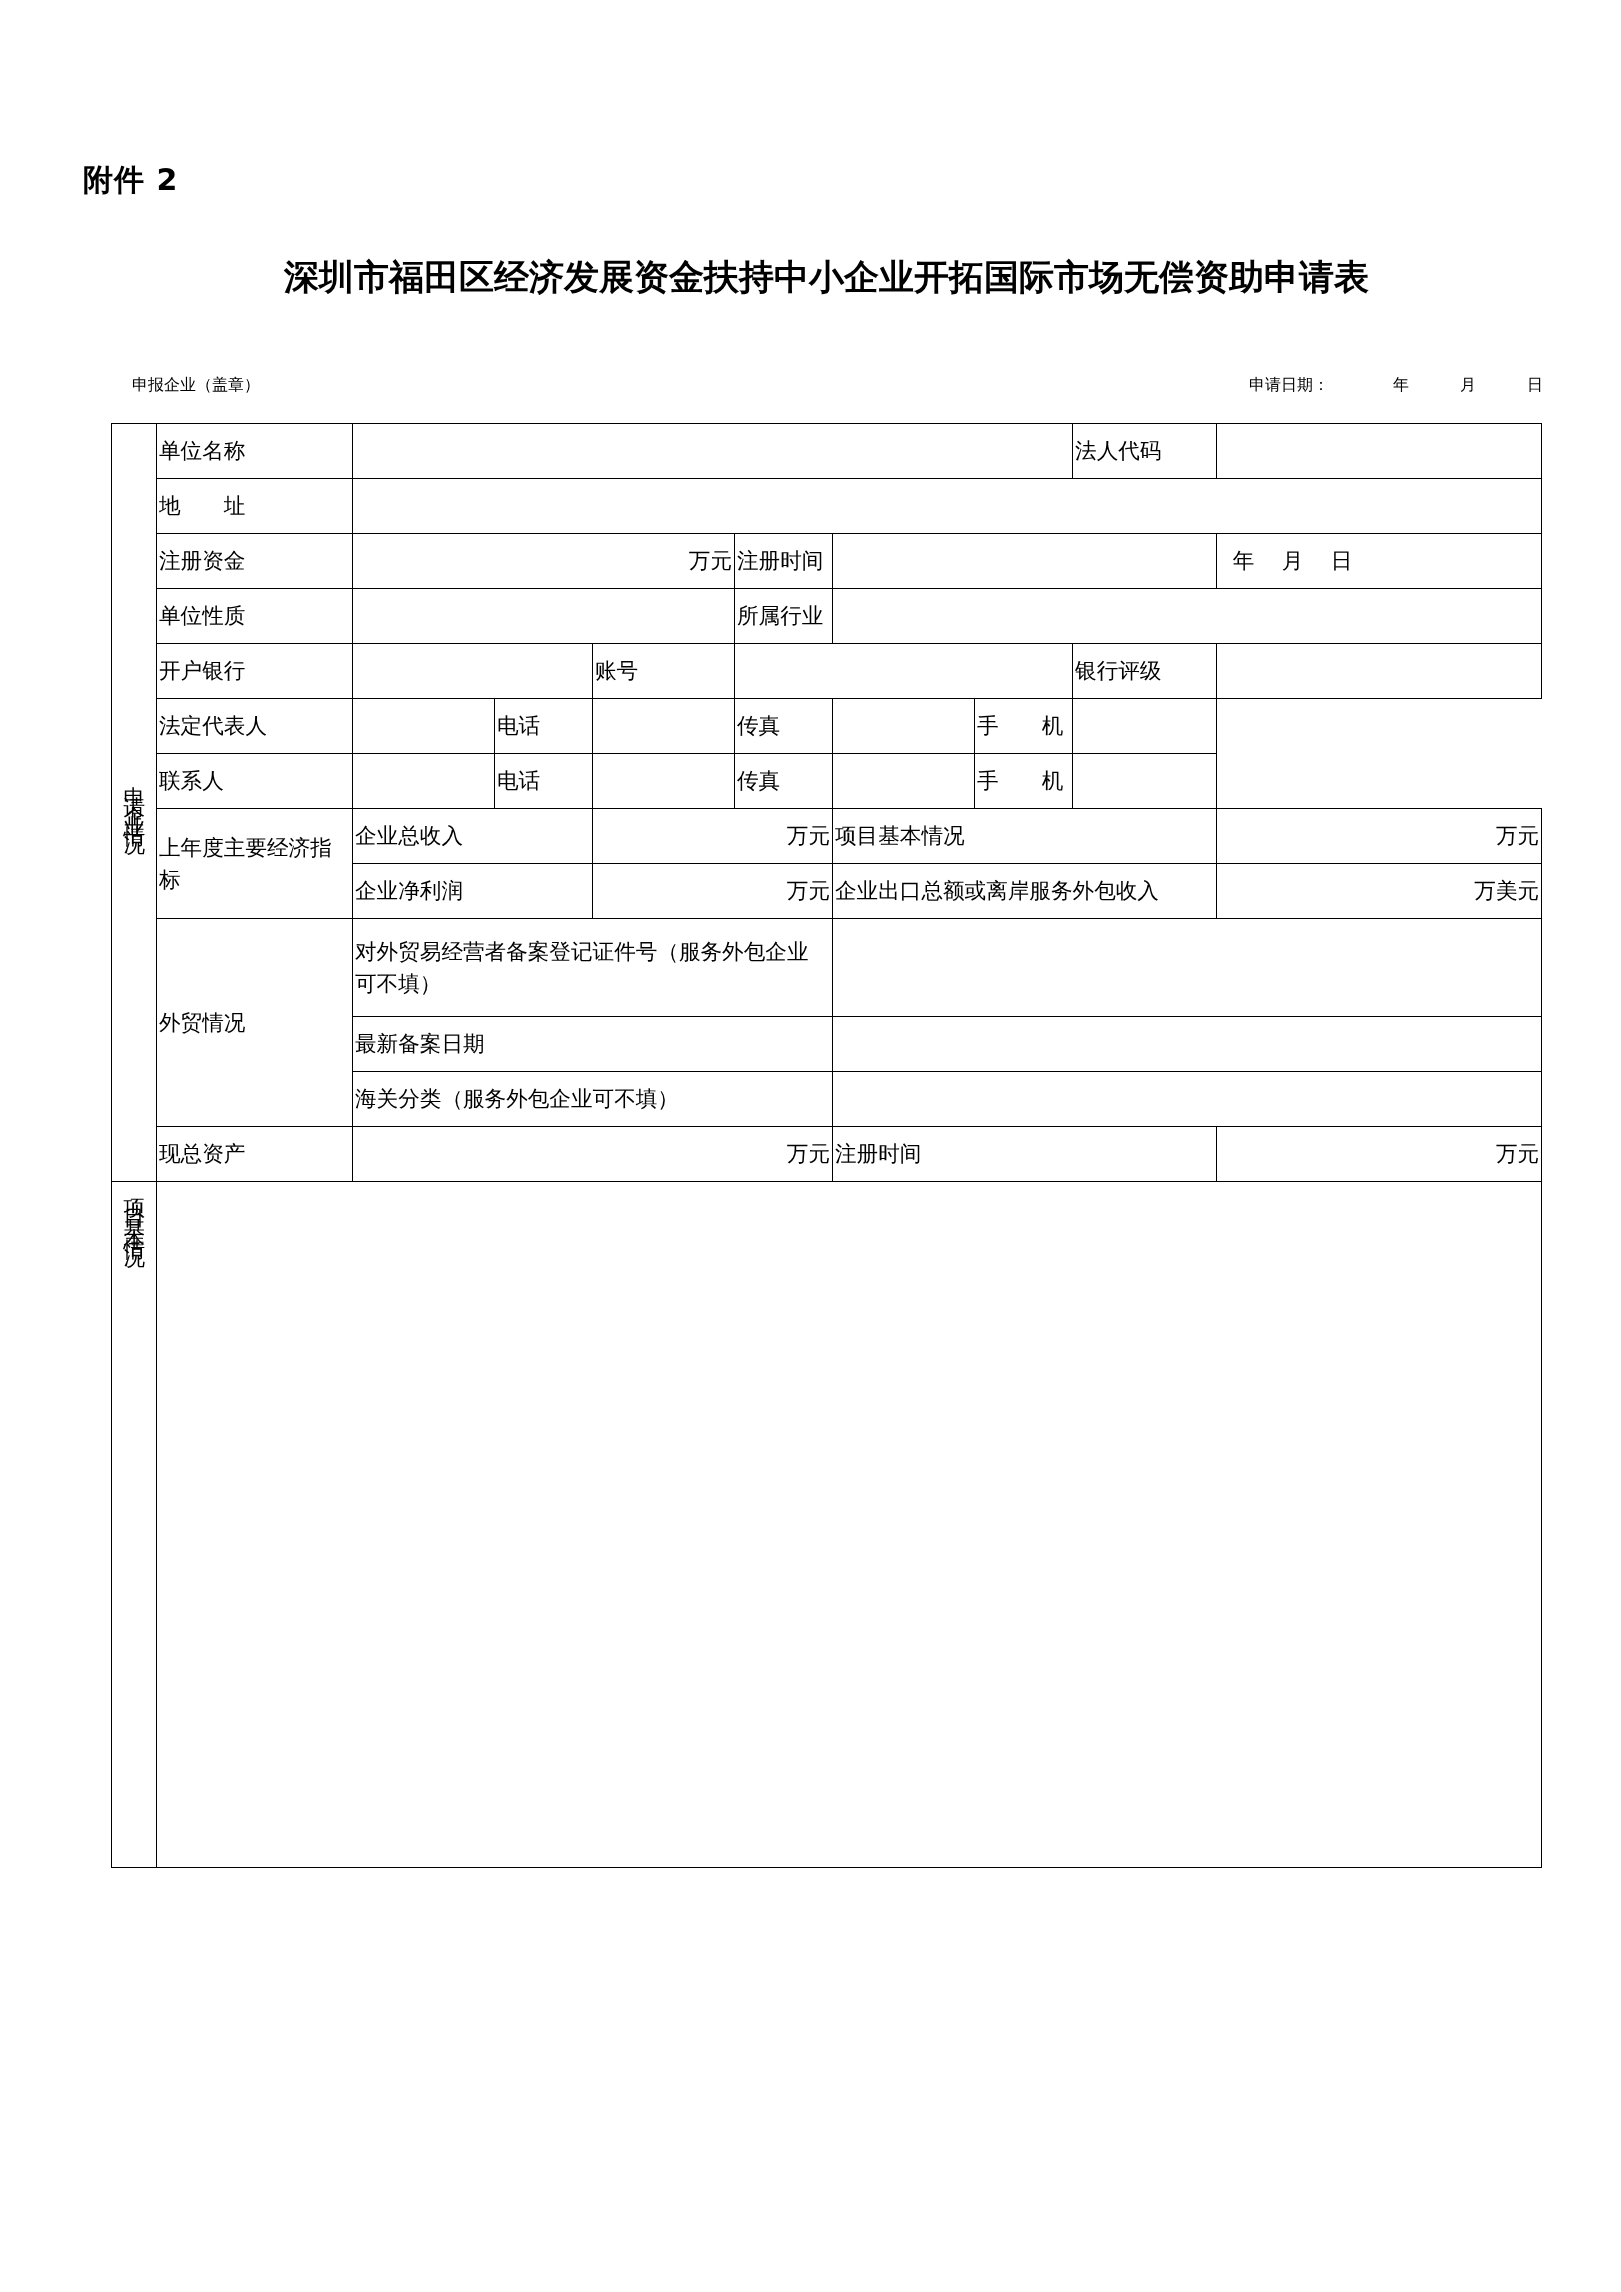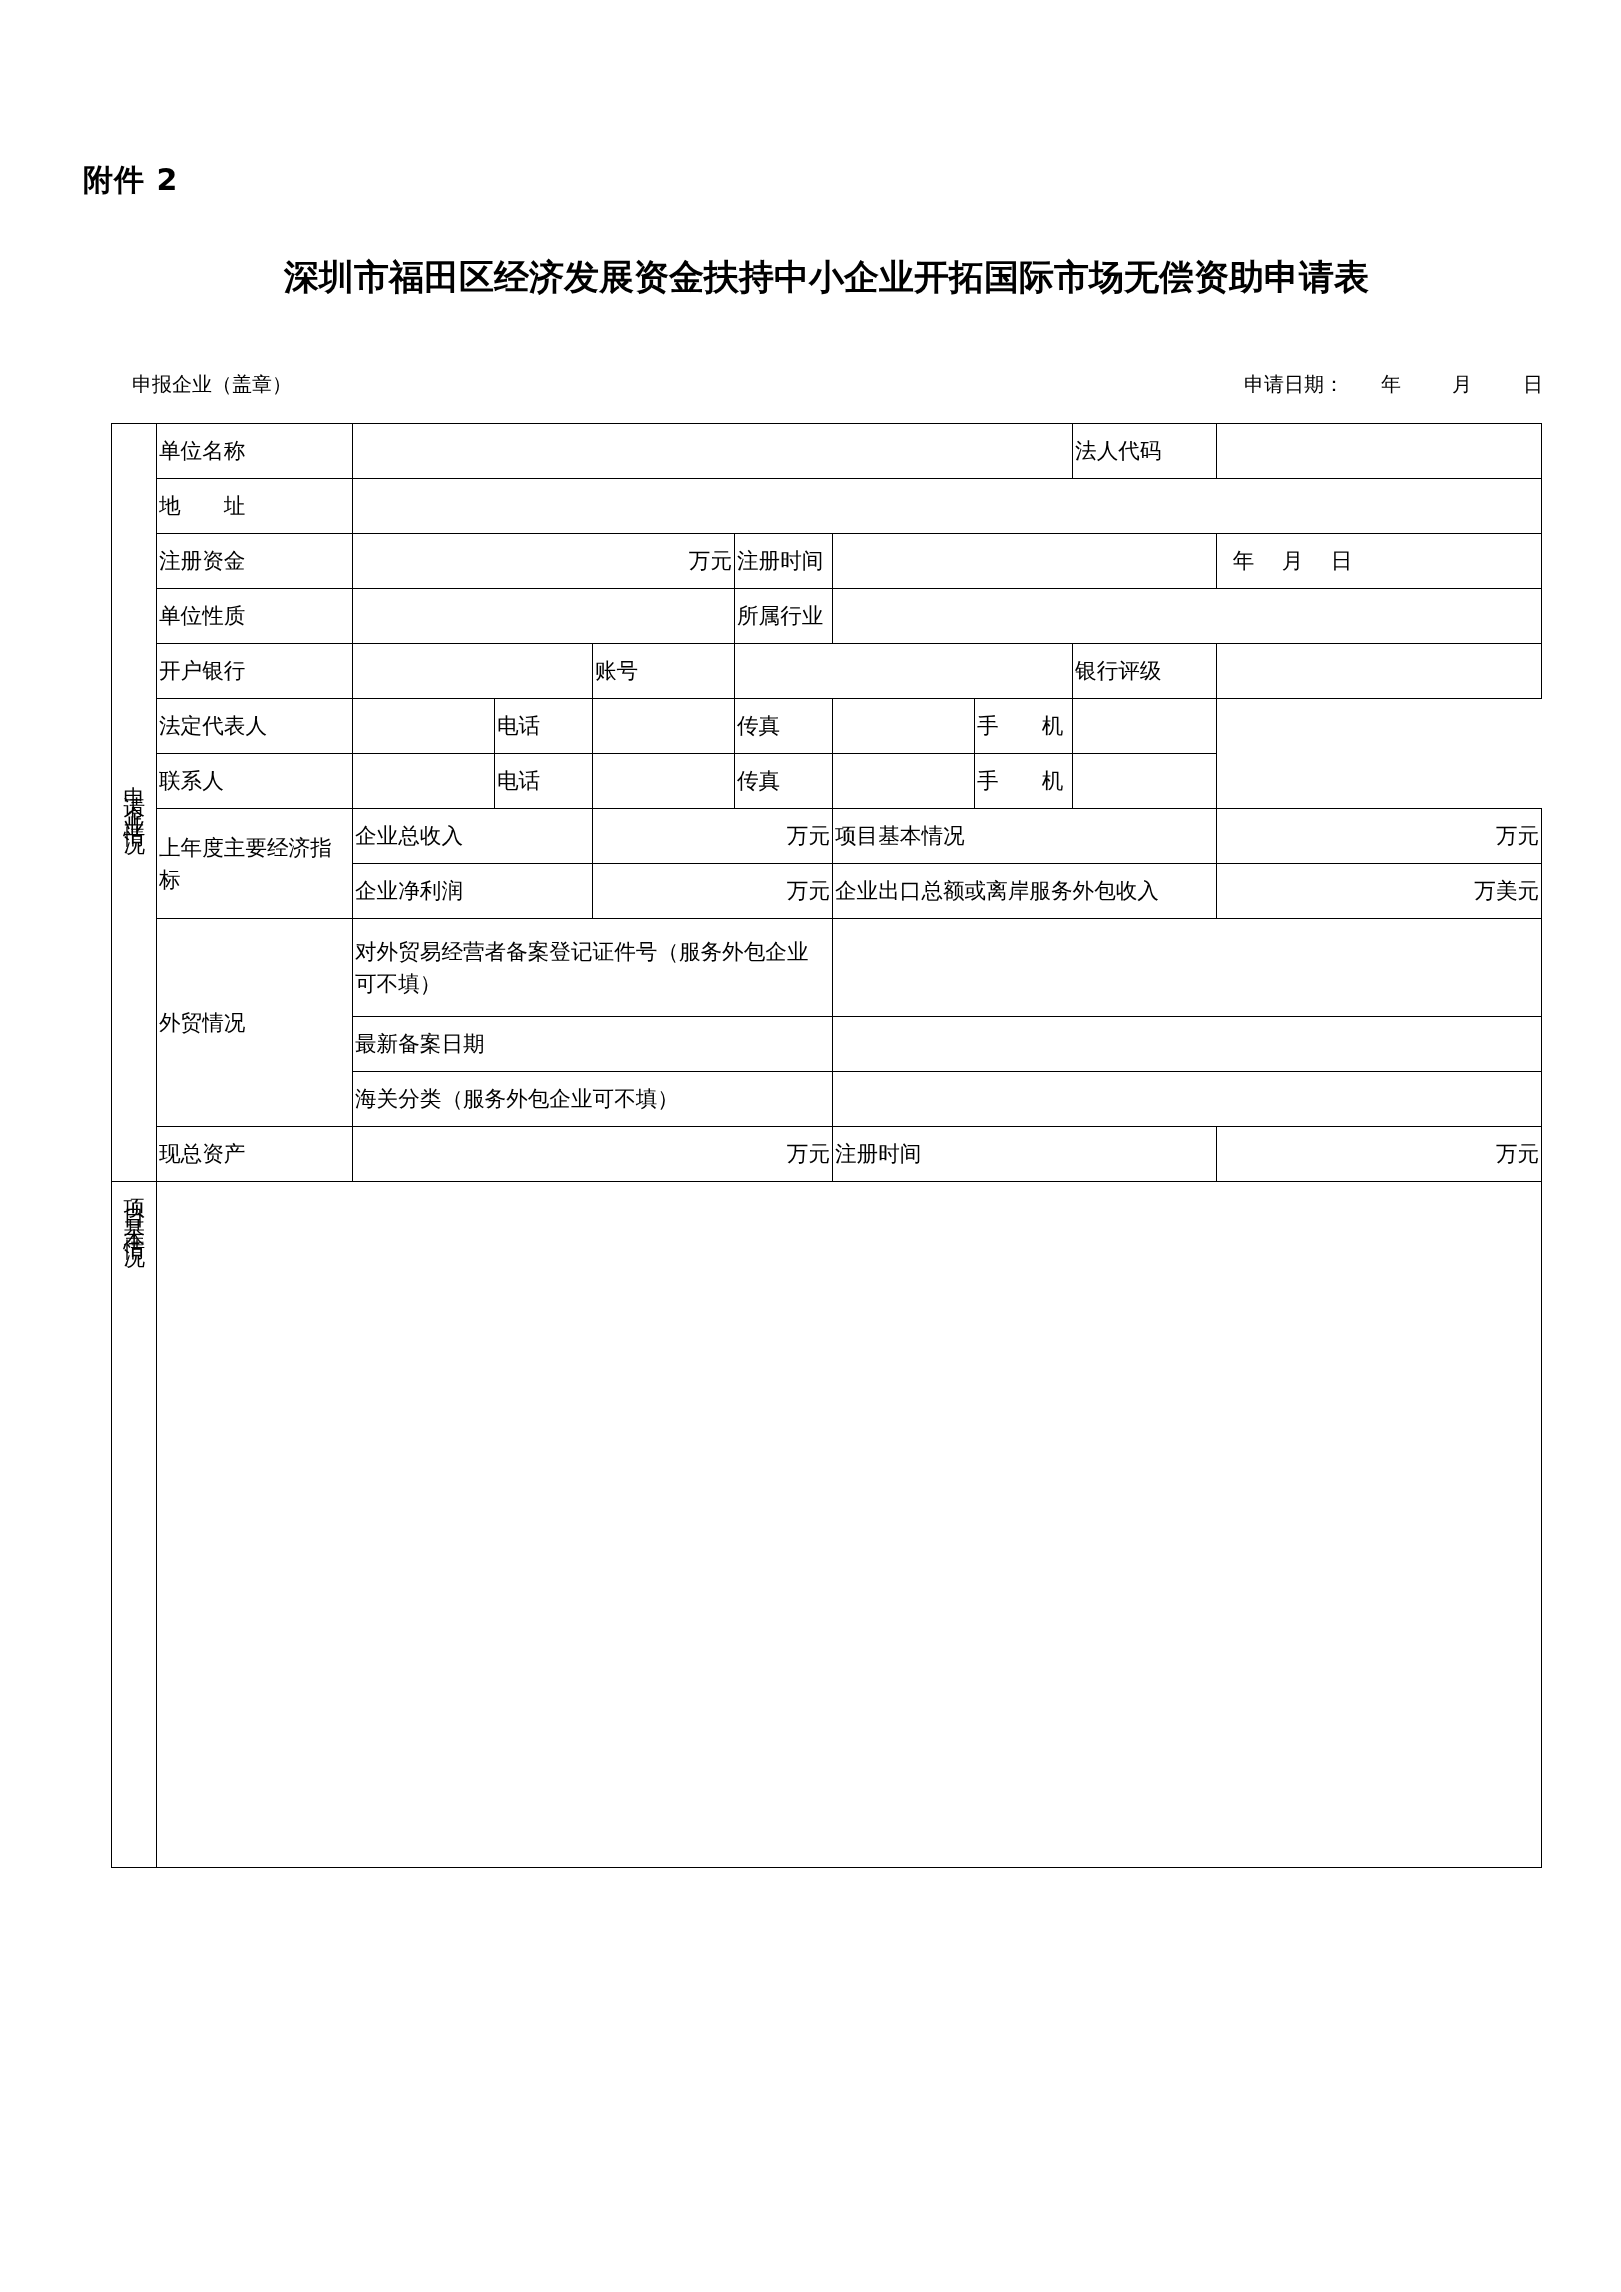--- a/index.html
+++ b/index.html
@@ -48,36 +48,36 @@
     line-height: 1.15;
     white-space: nowrap;
   }
 
   .meta-row {
     position: absolute;
     left: 116px;
     top: 370px;
     width: 1411px;
     height: 29px;
-    font-size: 20px;
+    font-size: 16px;
     line-height: 29px;
   }
   .meta-left {
     position: absolute;
     left: 0;
     top: 0;
     white-space: nowrap;
   }
   .meta-right {
     position: absolute;
     right: 0;
     top: 0;
     white-space: nowrap;
   }
-  .meta-right .dt-label { margin-right: 37px; }
+  .meta-right .dt-label { margin-right: 64px; }
   .meta-right .dt-y { margin-right: 51px; }
   .meta-right .dt-m { margin-right: 51px; }
 
   
   .form-table {
     position: absolute;
     left: 95px;
     top: 423px;
     width: 1431px;
     border-collapse: collapse;

